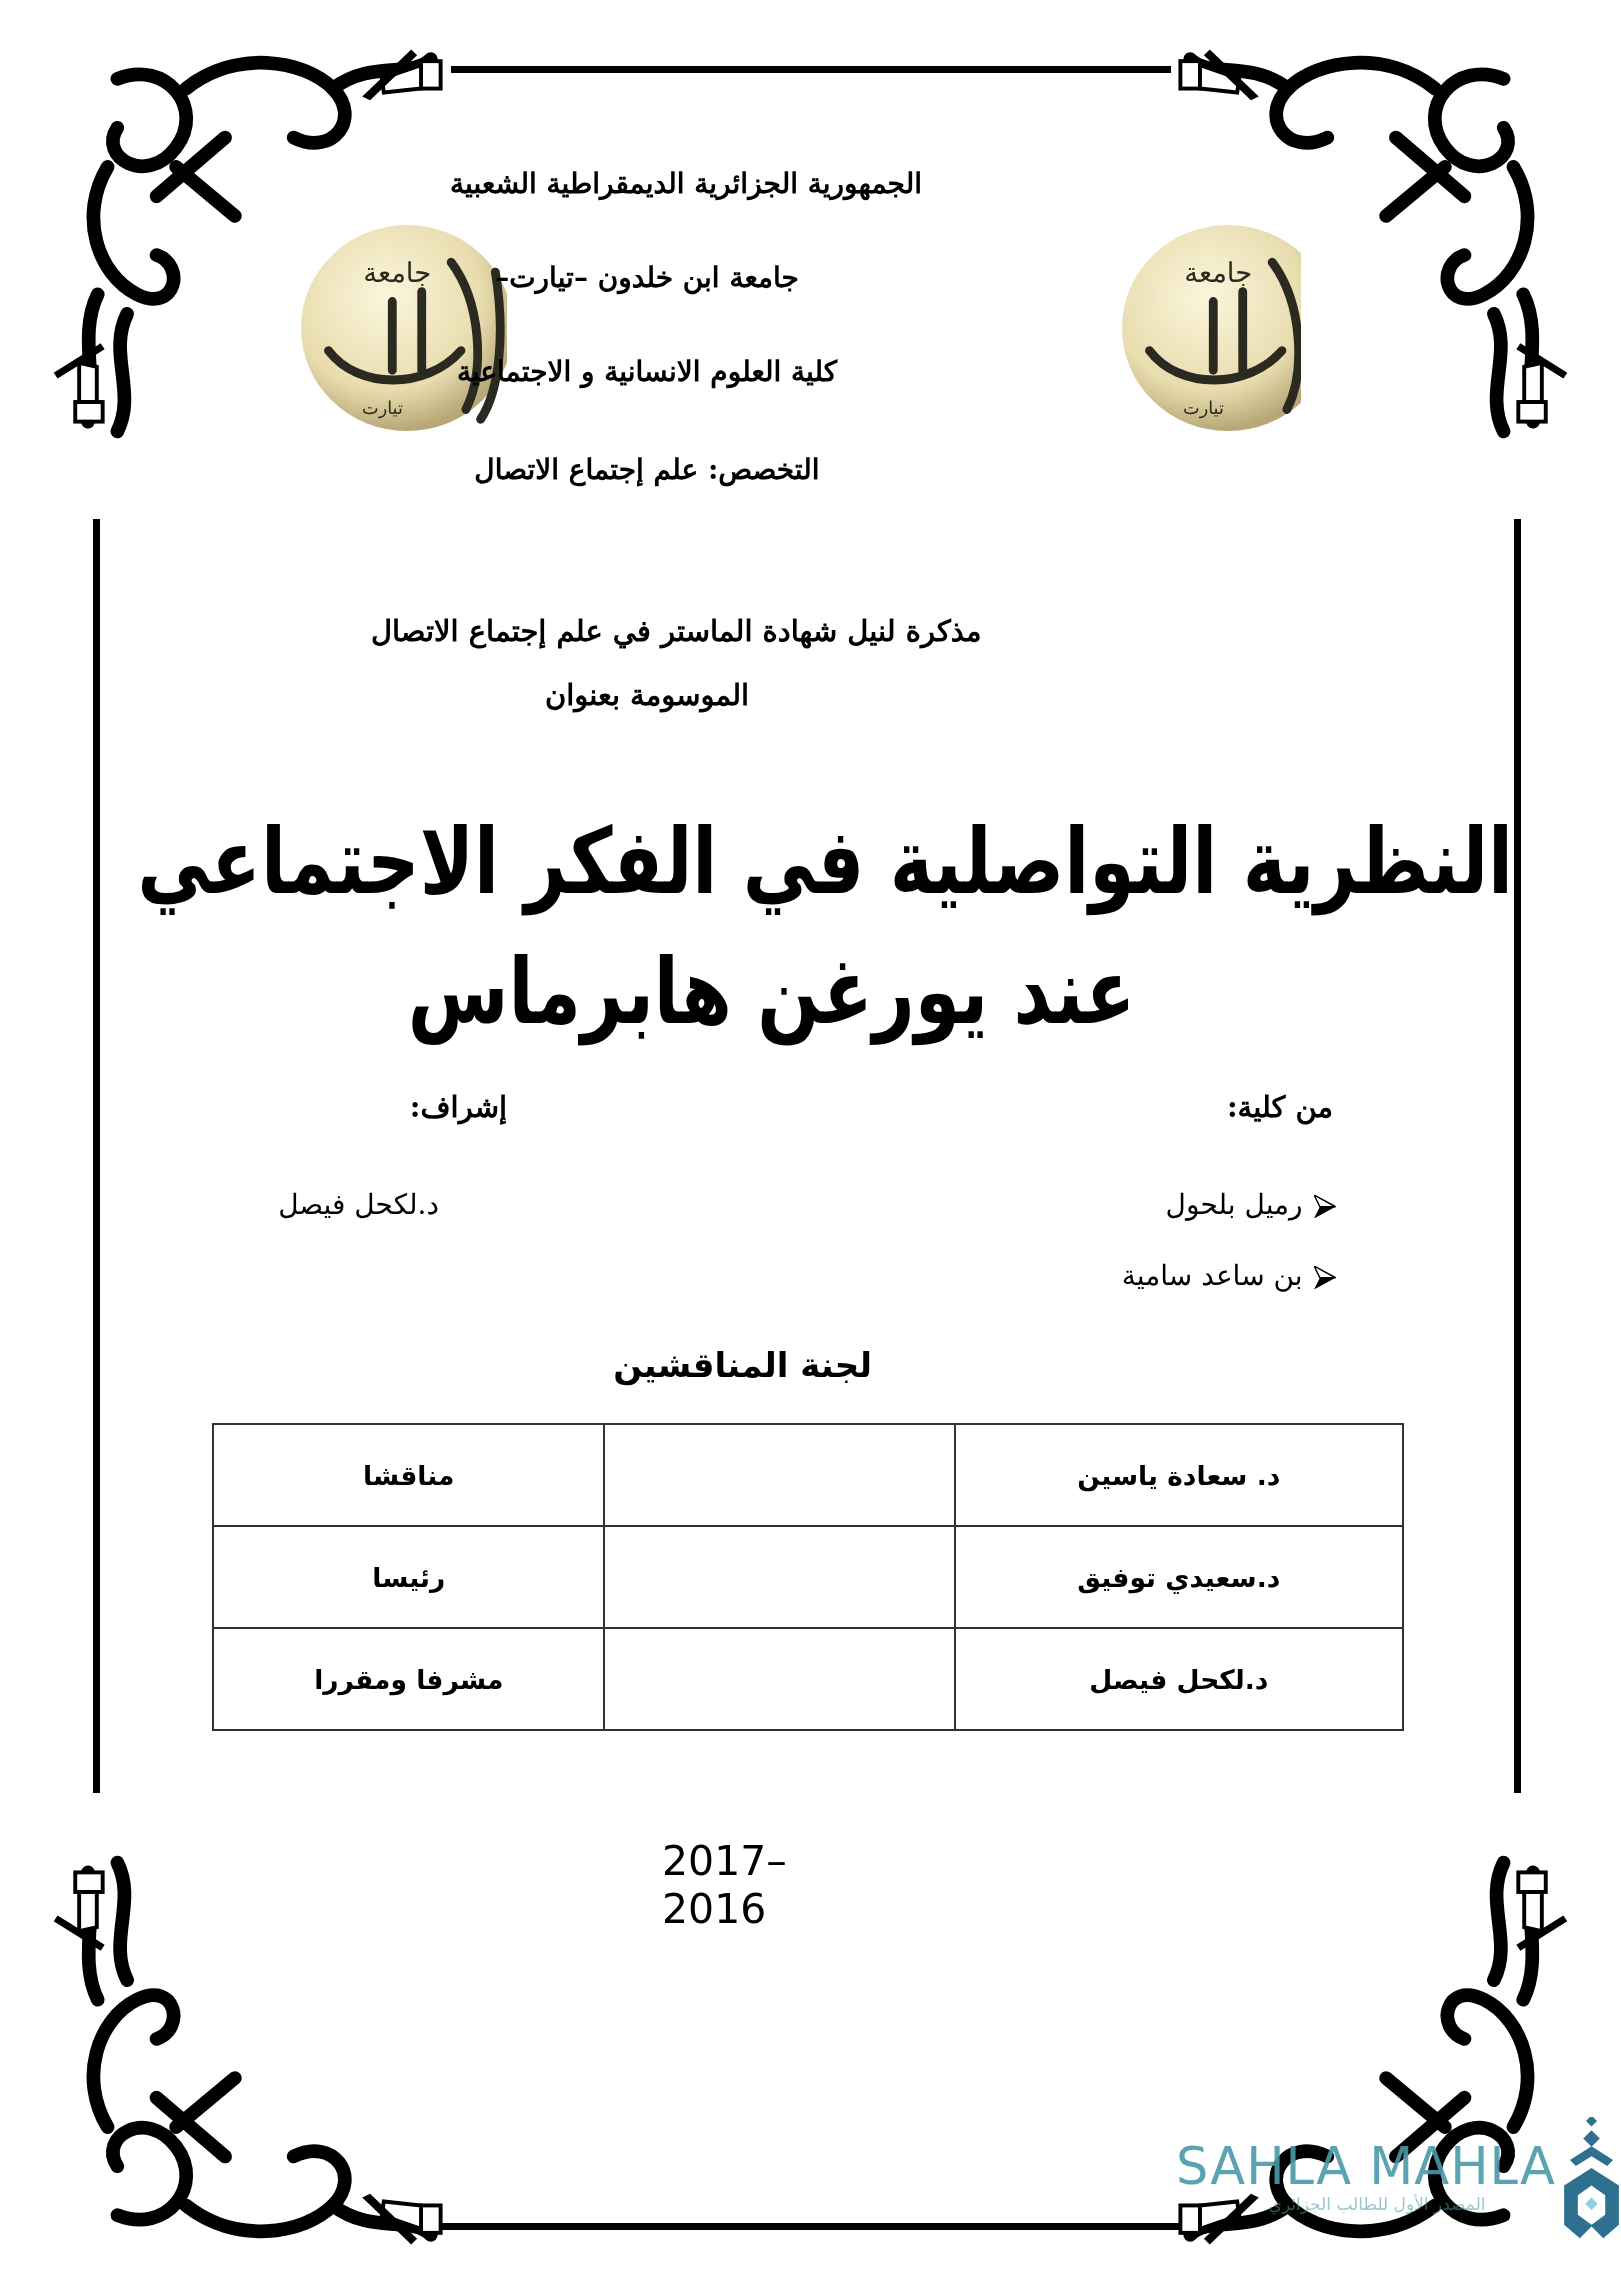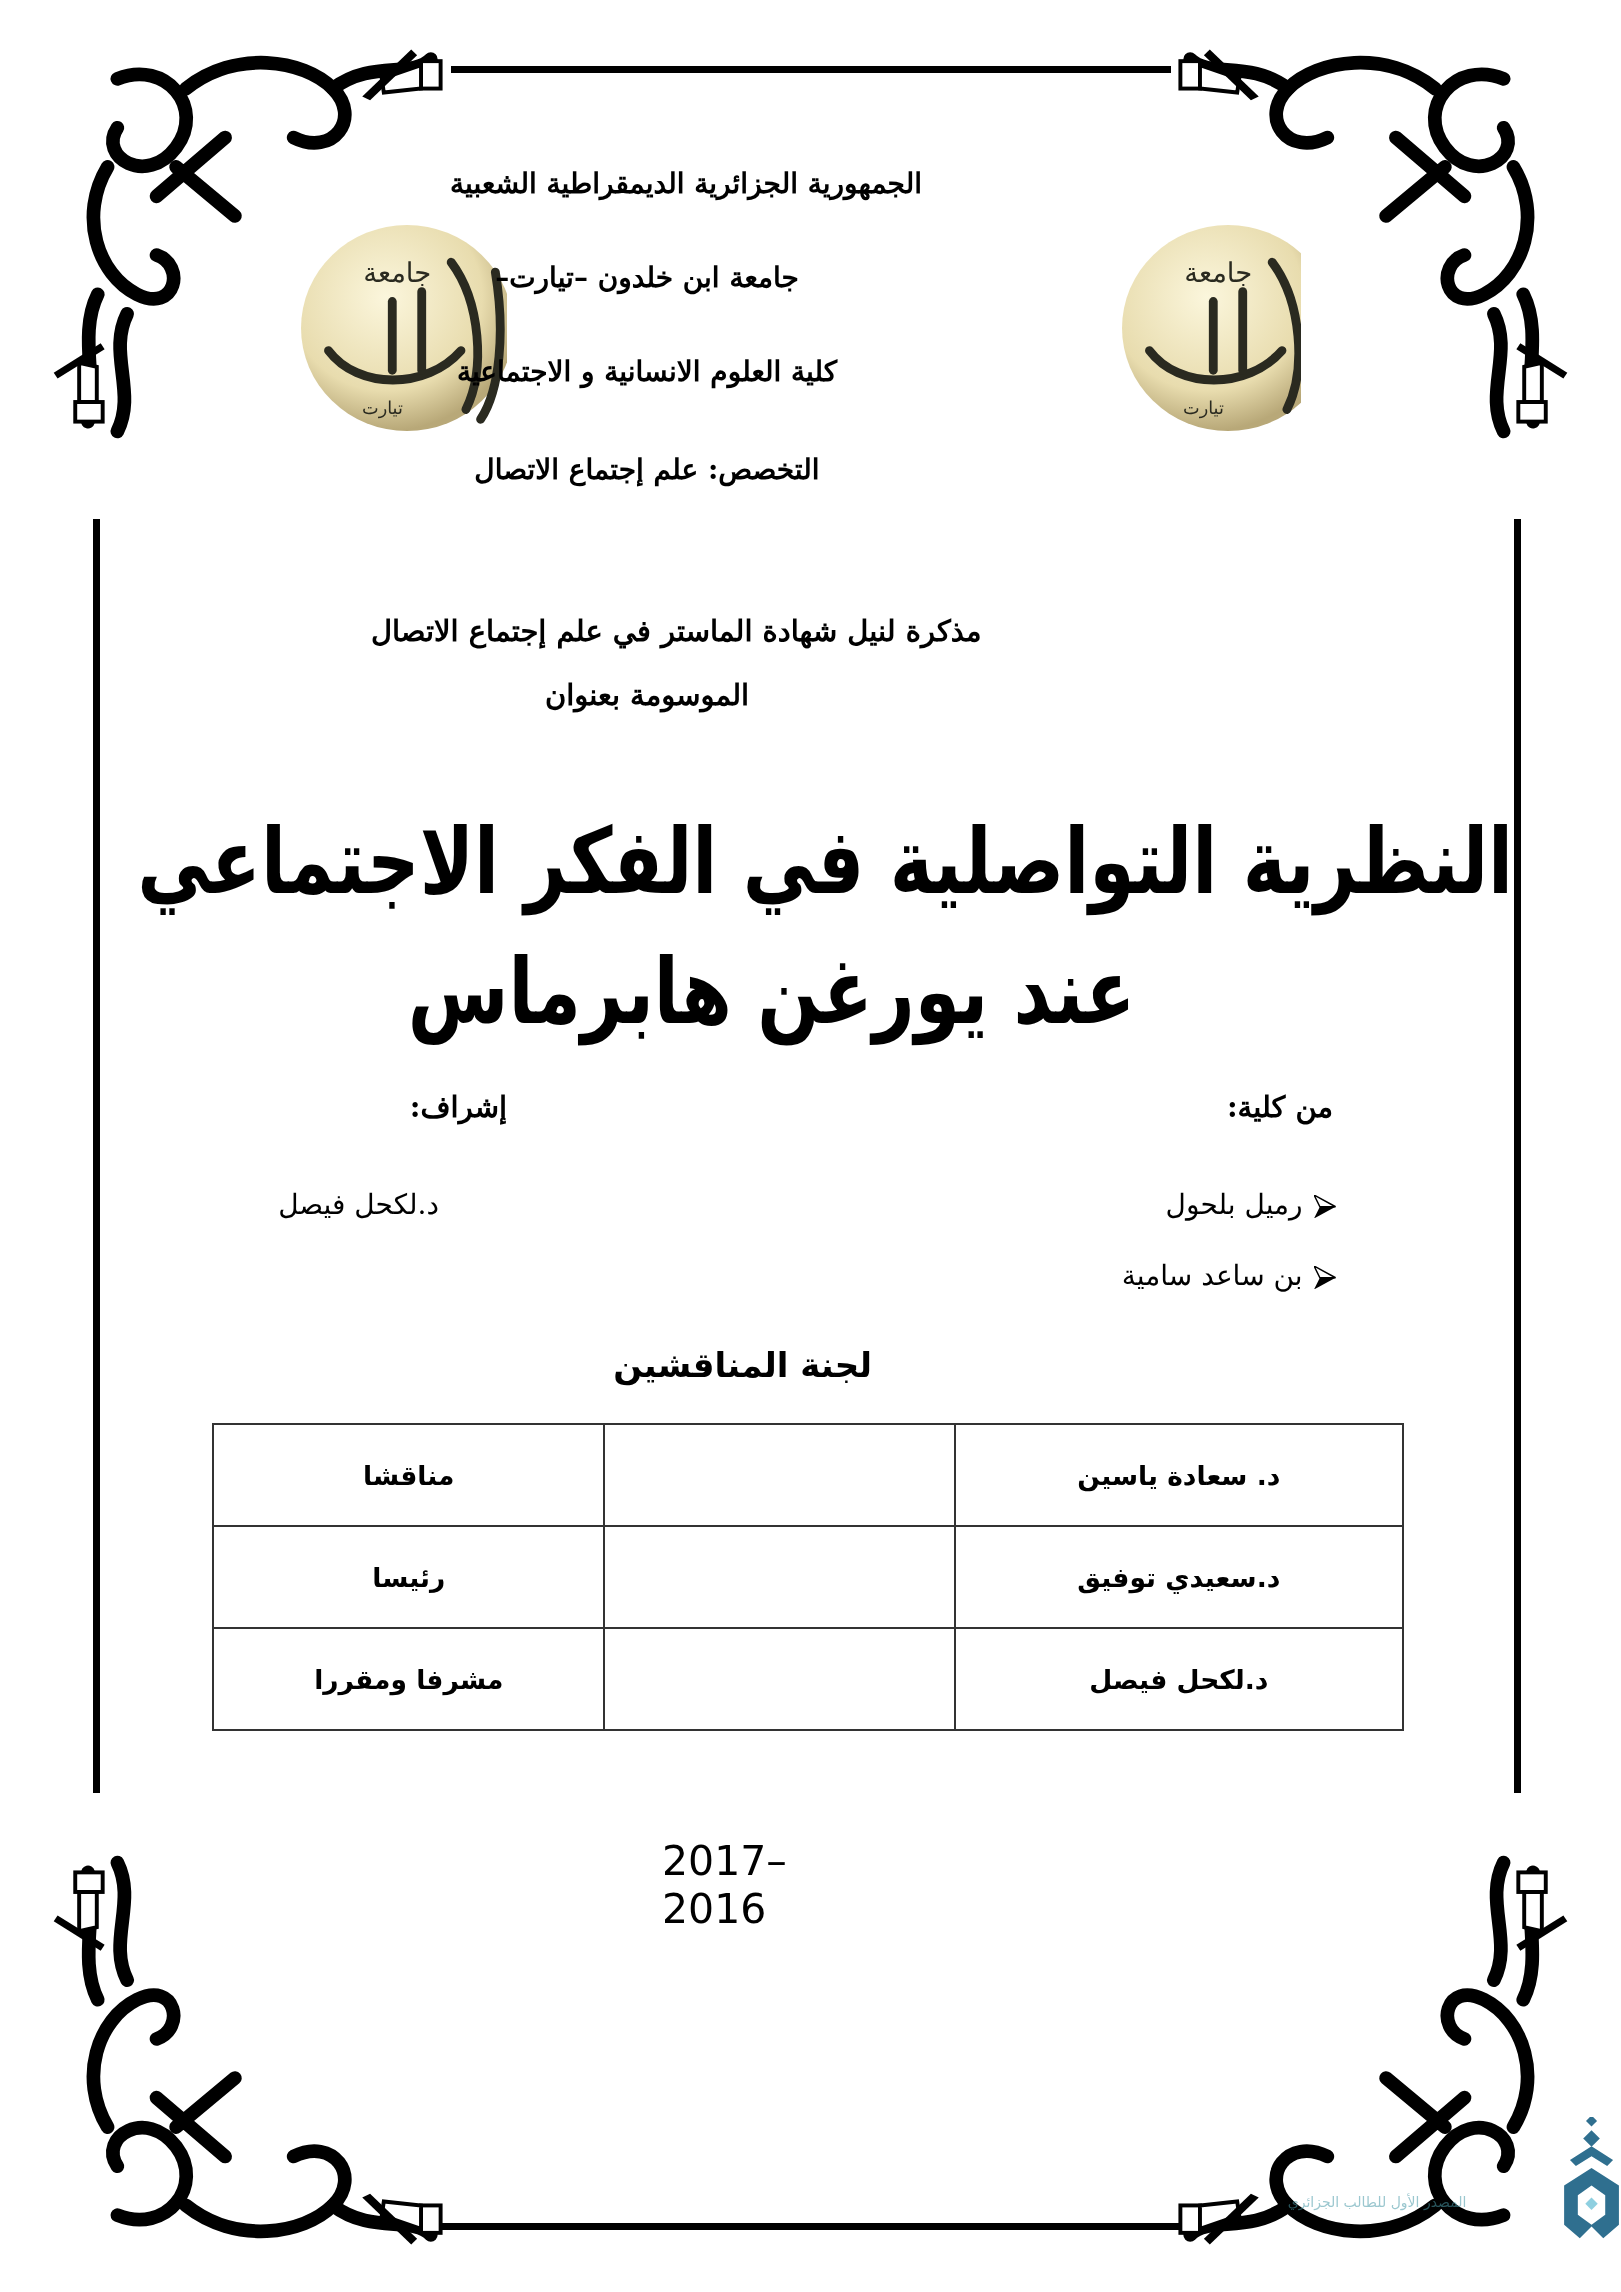--- a/index.html
+++ b/index.html
@@ -32,21 +32,21 @@
                  border-collapse: collapse; direction: rtl; }
     table.jury td { border: 2px solid #333; height: 66px; text-align: center;
                     font-family: "DejaVu Sans", sans-serif; font-weight: bold;
                     font-size: 26.5px; padding: 17px; }
 
     .year { font-family: "DejaVu Sans", sans-serif; font-weight: normal; font-size: 41px;
             left: 662px; top: 1837px; width: 225px; text-align: left; }
 
     .wm-latin { font-family: "DejaVu Sans", sans-serif; font-size: 51px; letter-spacing: 1px;
                 color: #4a9aa8; opacity: 0.9; }
-    .wm-ar { font-family: "DejaVu Sans", sans-serif; font-size: 14px; color: #4a9aa8; opacity: 0.55; }
+    .wm-ar { font-family: "DejaVu Sans", sans-serif; font-size: 17px; color: #4a9aa8; opacity: 0.55; }
   </style>
 </head>
 <body>
 
 <div>
   <div class="line-h" style="left:451px; top:66px; width:720px;"></div>
   <div class="line-h" style="left:431px; top:2223px; width:755px;"></div>
   <div class="line-v" style="left:93px; top:519px; height:1274px;"></div>
   <div class="line-v" style="left:1514px; top:519px; height:1274px;"></div>
 
@@ -234,20 +234,21 @@
     <td>د.لكحل فيصل</td>
     <td></td>
     <td>مشرفا ومقررا</td>
   </tr>
 </tbody>
   </table>
 
 <div class="abs year">2017–2016</div>
 
 <div class="abs" style="left:1176px; top:2137px; width:445px; height:127px;">
+  <div class="abs wm-latin" style="left:0; top:0px;">SAHLA MAHLA</div>
   <div class="abs wm-ar ar" style="left:19.6px; top:57px; width:363px; text-align:center;">المصدر الأول للطالب الجزائري</div>
   <svg class="abs" style="left:388px; top:-19.6px;" width="57" height="137" viewBox="0 0 58 140">
     <g fill="#2f6f8f">
       <rect x="24" y="0" width="8" height="8" transform="rotate(45 28 4)"></rect>
       <rect x="22" y="16" width="12" height="12" transform="rotate(45 28 22)"></rect>
       <path d="M6 44 L 28 30 L 50 44 L 44 50 L 28 40 L 12 50 Z"></path>
       <path d="M0 70 L 28 52 L 56 70 L 56 110 L 40 124 L 28 112 L 16 124 L 0 110 Z"></path>
     </g>
     <path d="M14 80 L 28 70 L 42 80 L 42 100 L 28 110 L 14 100 Z" fill="#ffffff"></path>
     <rect x="24" y="84" width="9" height="9" fill="#8ecfe0" transform="rotate(45 28 88)"></rect>

